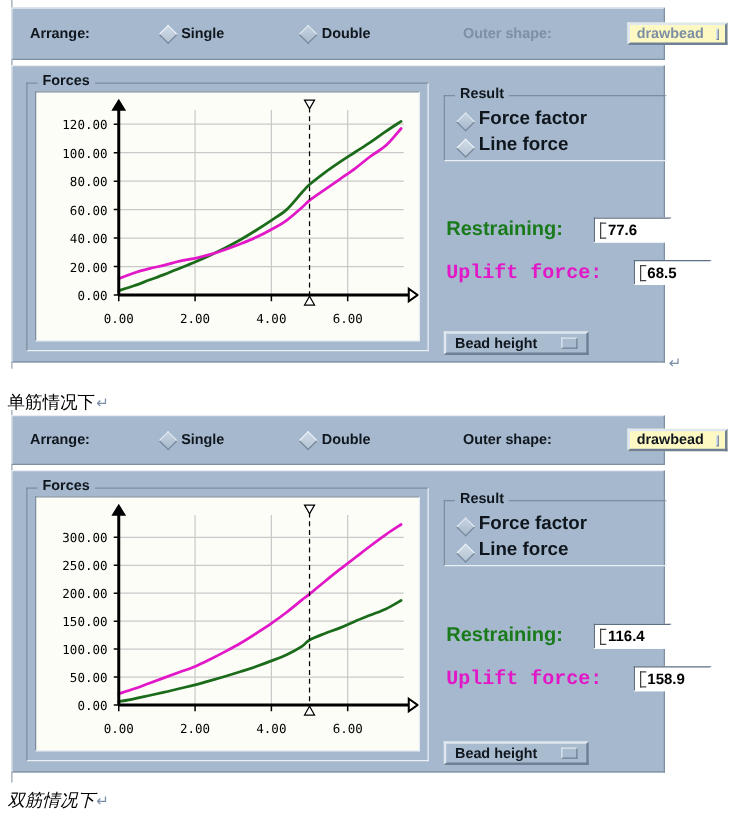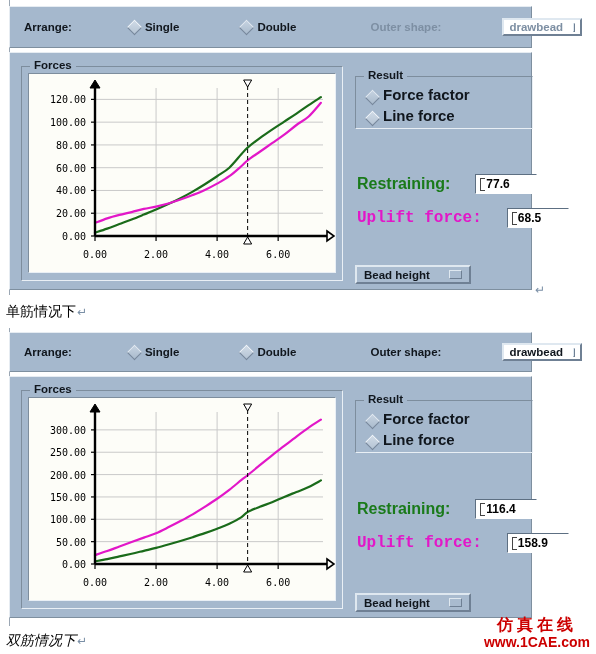--- a/index.html
+++ b/index.html
@@ -80,21 +80,21 @@
     border-bottom:1.4px solid #77879a;
   }
   .diamond.dim{
     background:linear-gradient(135deg,#c5d2e0 0%,#aabbcd 100%);
     border-top-color:#e3eaf1;border-left-color:#e3eaf1;
   }
   .optmenu{
     display:inline-flex;align-items:center;justify-content:space-between;
     height:18px;min-width:80px;padding:0 5px;margin-left:4px;
     box-sizing:border-box;
-    background:#ffffff;
+    background:#fef9c3;
     border-top:2px solid #dfe8f0;
     border-left:2px solid #dfe8f0;
     border-right:2px solid #6f8094;
     border-bottom:2px solid #6f8094;
     font-size:11.5px;font-weight:bold;color:#10161d;
   }
   .optmenu.faded{color:#7d8fa3;}
   .optmenu .mark{
     width:11px;height:7px;margin-left:10px;
     background:#a9bbcf;
@@ -302,21 +302,21 @@
       </div>
 
       <div class="pushbtn" style="left:345px;top:212px;width:116px;">
         <span>Bead height</span>
         <span class="mark"></span>
       </div>
     </div>
     <div class="pilcrow-right" style="left:535px;top:283px;">↵</div>
   </div>
 
-  <div class="caption" style="left:6px;top:303px;">
+  <div class="caption" style="left:6px;top:313px;">
     <span>单筋情况下</span><span class="pilcrow">↵</span>
   </div>
 
   <div class="winwrap" style="left:0;top:328px;width:540px;height:298px;">
     <div class="win-left-rail"></div>
 
     <div class="strip" style="position:absolute;left:9px;top:4px;width:523px;height:40px;">
       <div class="toolbar" style="left:0;top:4px;width:523px;">
         <span class="lbl">Arrange:</span>
         <span class="radio">
@@ -419,18 +419,14 @@
         <span>Bead height</span>
         <span class="mark"></span>
       </div>
     </div>
   </div>
 
   <div class="caption" style="left:6px;top:632px;font-style:italic;">
     <span>双筋情况下</span><span class="pilcrow">↵</span>
   </div>
 
-  <div class="wm-logo">
-    <div class="cn">仿真在线</div>
-    <div class="url">www.1CAE.com</div>
-  </div>
 
 </div>
 
 </body></html>

